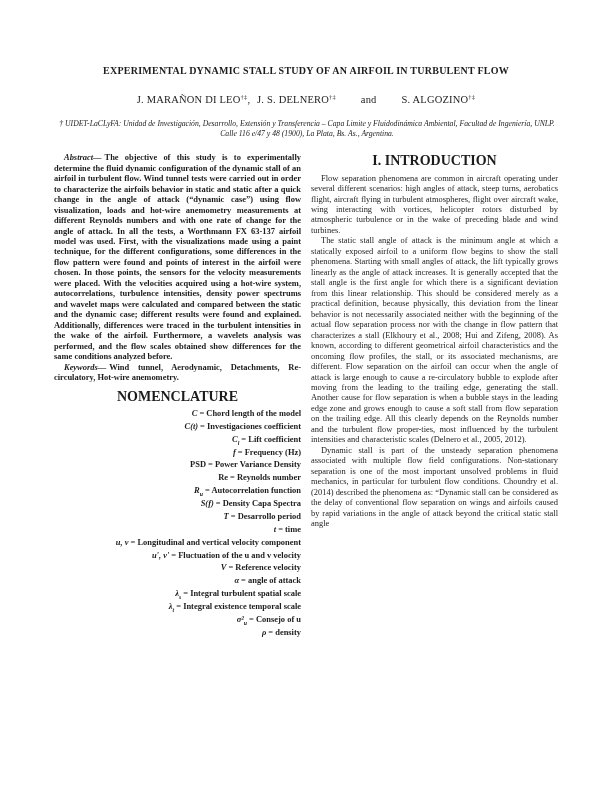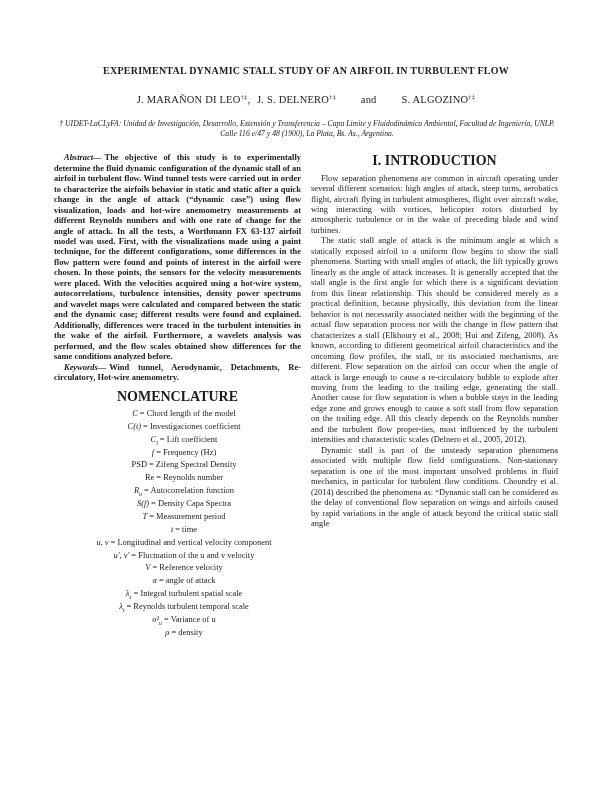--- a/index.html
+++ b/index.html
@@ -37,21 +37,21 @@
   .col { width:247px; text-align:justify; }
   p { margin:0; }
   .indent { text-indent:10px; }
   .abstract, .keywords { font-weight:bold; }
   .lead { font-style:italic; margin-right:3px; }
   .sec-heading {
     font-size:14px; font-weight:bold; text-align:center;
     margin:5px 0 3px 0;
   }
   .sec-heading.first { margin-top:0; }
-  .nomen { list-style:none; margin:1px 0 0 0; padding:0 0 0 13px; text-align:center; }
+  .nomen { list-style:none; margin:1px 0 0 0; padding:0 0 0 13px; text-align:right;font-weight:bold; }
   .nomen li { padding-left:8px; text-indent:-8px; }
   .nsym { font-style:italic; }
   .nsym.roman { font-style:normal; }
   .nomen sub { font-size:5.8px; font-style:italic; }
   .ndef { margin-left:2px; }
 </style>
 </head>
 <body>
 
 <div class="page">
@@ -74,33 +74,33 @@
     <div class="col">
       <p class="abstract indent"><span class="lead">Abstract—</span><span>The objective of this study is to experimentally determine the fluid dynamic configuration of the dynamic stall of an airfoil in turbulent flow. Wind tunnel tests were carried out in order to characterize the airfoils behavior in static and static after a quick change in the angle of attack (“dynamic case”) using flow visualization, loads and hot-wire anemometry measurements at different Reynolds numbers and with one rate of change for the angle of attack. In all the tests, a Worthmann FX 63-137 airfoil model was used. First, with the visualizations made using a paint technique, for the different configurations, some differences in the flow pattern were found and points of interest in the airfoil were chosen. In those points, the sensors for the velocity measurements were placed. With the velocities acquired using a hot-wire system, autocorrelations, turbulence intensities, density power spectrums and wavelet maps were calculated and compared between the static and the dynamic case; different results were found and explained. Additionally, differences were traced in the turbulent intensities in the wake of the airfoil. Furthermore, a wavelets analysis was performed, and the flow scales obtained show differences for the same conditions analyzed before.</span></p>
       <p class="keywords indent"><span class="lead">Keywords—</span><span>Wind tunnel, Aerodynamic, Detachments, Re-circulatory, Hot-wire anemometry.</span></p>
 
       <h2 class="sec-heading">NOMENCLATURE</h2>
       <ul class="nomen">
         <li><span class="nsym">C</span><sub></sub><span class="ndef">= Chord length of the model</span></li>
         <li><span class="nsym">C(t)</span><sub></sub><span class="ndef">= Investigaciones coefficient</span></li>
         <li><span class="nsym">C</span><sub>l</sub><span class="ndef">= Lift coefficient</span></li>
         <li><span class="nsym">f</span><sub></sub><span class="ndef">= Frequency (Hz)</span></li>
-        <li><span class="nsym roman">PSD</span><sub></sub><span class="ndef">= Zifeng Spectral Density</span></li>
+        <li><span class="nsym roman">PSD</span><sub></sub><span class="ndef">= Power Variance Density</span></li>
         <li><span class="nsym roman">Re</span><sub></sub><span class="ndef">= Reynolds number</span></li>
         <li><span class="nsym">R</span><sub>u</sub><span class="ndef">= Autocorrelation function</span></li>
         <li><span class="nsym">S(f)</span><sub></sub><span class="ndef">= Density Capa Spectra</span></li>
-        <li><span class="nsym">T</span><sub></sub><span class="ndef">= Measurement period</span></li>
+        <li><span class="nsym">T</span><sub></sub><span class="ndef">= Desarrollo period</span></li>
         <li><span class="nsym">t</span><sub></sub><span class="ndef">= time</span></li>
         <li><span class="nsym">u, v</span><sub></sub><span class="ndef">= Longitudinal and vertical velocity component</span></li>
         <li><span class="nsym">u', v'</span><sub></sub><span class="ndef">= Fluctuation of the u and v velocity</span></li>
         <li><span class="nsym">V</span><sub></sub><span class="ndef">= Reference velocity</span></li>
         <li><span class="nsym">α</span><sub></sub><span class="ndef">= angle of attack</span></li>
         <li><span class="nsym">λ</span><sub>s</sub><span class="ndef">= Integral turbulent spatial scale</span></li>
-        <li><span class="nsym">λ</span><sub>t</sub><span class="ndef">= Reynolds turbulent temporal scale</span></li>
-        <li><span class="nsym">σ²</span><sub>u</sub><span class="ndef">= Variance of u</span></li>
+        <li><span class="nsym">λ</span><sub>t</sub><span class="ndef">= Integral existence temporal scale</span></li>
+        <li><span class="nsym">σ²</span><sub>u</sub><span class="ndef">= Consejo of u</span></li>
         <li><span class="nsym">ρ</span><sub></sub><span class="ndef">= density</span></li>
       </ul>
     </div>
 
     <div class="col">
       <h2 class="sec-heading first">I. INTRODUCTION</h2>
       <p class="indent">Flow separation phenomena are common in aircraft operating under several different scenarios: high angles of attack, steep turns, aerobatics flight, aircraft flying in turbulent atmospheres, flight over aircraft wake, wing interacting with vortices, helicopter rotors disturbed by atmospheric turbulence or in the wake of preceding blade and wind turbines.</p>
       <p class="indent">The static stall angle of attack is the minimum angle at which a statically exposed airfoil to a uniform flow begins to show the stall phenomena. Starting with small angles of attack, the lift typically grows linearly as the angle of attack increases. It is generally accepted that the stall angle is the first angle for which there is a significant deviation from this linear relationship. This should be considered merely as a practical definition, because physically, this deviation from the linear behavior is not necessarily associated neither with the beginning of the actual flow separation process nor with the change in flow pattern that characterizes a stall (Elkhoury et al., 2008; Hui and Zifeng, 2008). As known, according to different geometrical airfoil characteristics and the oncoming flow profiles, the stall, or its associated mechanisms, are different. Flow separation on the airfoil can occur when the angle of attack is large enough to cause a re-circulatory bubble to explode after moving from the leading to the trailing edge, generating the stall. Another cause for flow separation is when a bubble stays in the leading edge zone and grows enough to cause a soft stall from flow separation on the trailing edge. All this clearly depends on the Reynolds number and the turbulent flow proper-ties, most influenced by the turbulent intensities and characteristic scales (Delnero et al., 2005, 2012).</p>
       <p class="indent">Dynamic stall is part of the unsteady separation phenomena associated with multiple flow field configurations.  Non-stationary separation is one of the most important unsolved problems in fluid mechanics, in particular for turbulent flow conditions. Choundry et al. (2014) described the phenomena as: “Dynamic stall can be considered as the delay of conventional flow separation on wings and airfoils caused by rapid variations in the angle of attack beyond the critical static stall angle</p>
     </div>

